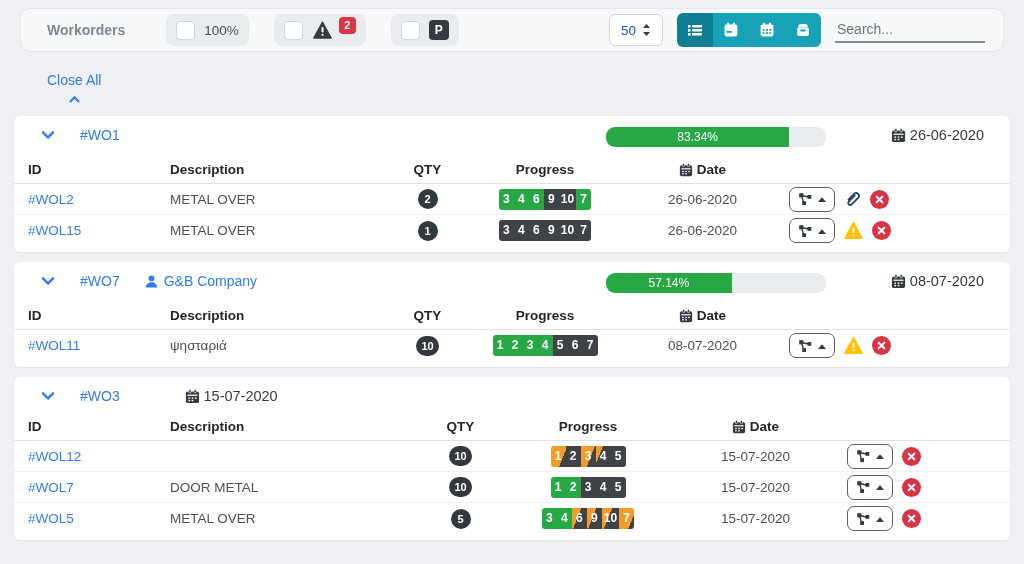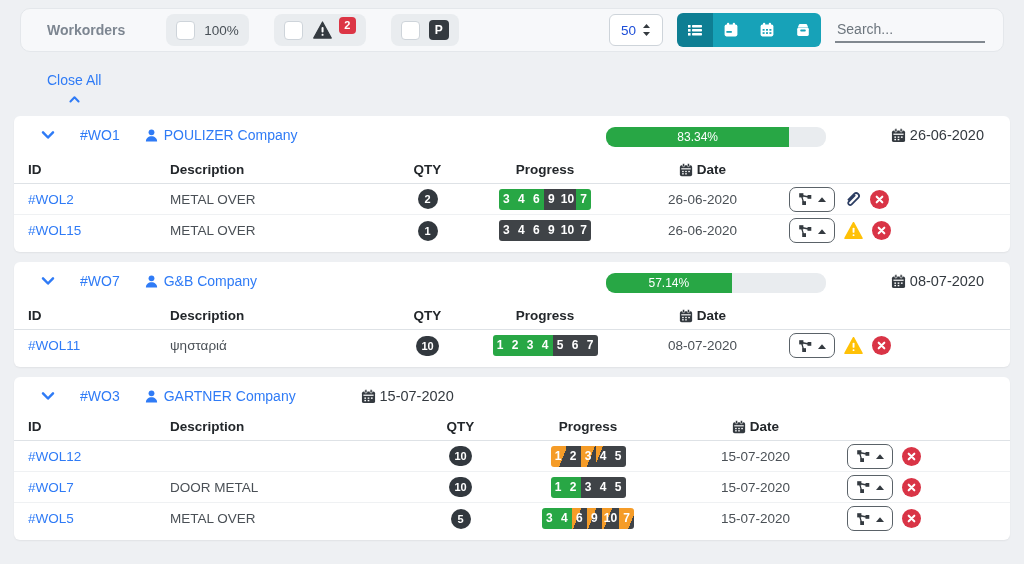--- a/index.html
+++ b/index.html
@@ -216,26 +216,20 @@
     </svg>
 </a>
 
 
 <div class="card">
   <div class="card-head">
     <svg width="16" height="16" viewBox="0 0 16 16">
         <use href="#svg-chev-down"></use>
       </svg>
     <a class="wo-link">#WO1</a>
-    <span class="company">
-      <svg width="15" height="15" viewBox="0 0 16 16">
-          <use href="#svg-person"></use>
-        </svg>
-      <span>POULIZER Company</span>
-    </span>
     <div class="pbar">
       <div class="pb-fill" style="width: 83.34%;">
           <span class="pb-label">83.34%</span>
         </div>
     </div>
     <span class="hdate">
       <svg width="15" height="15" viewBox="0 0 16 16">
           <use href="#svg-cal"></use>
         </svg>
       <span>26-06-2020</span>
@@ -414,26 +408,20 @@
   </div>
 </div>
 
 
 <div class="card wide">
   <div class="card-head">
     <svg width="16" height="16" viewBox="0 0 16 16">
         <use href="#svg-chev-down"></use>
       </svg>
     <a class="wo-link">#WO3</a>
-    <span class="company">
-      <svg width="15" height="15" viewBox="0 0 16 16">
-          <use href="#svg-person"></use>
-        </svg>
-      <span>GARTNER Company</span>
-    </span>
     <span class="hdate">
       <svg width="15" height="15" viewBox="0 0 16 16">
           <use href="#svg-cal"></use>
         </svg>
       <span>15-07-2020</span>
     </span>
   </div>
   <div class="thead">
     <div>ID</div>
     <div>Description</div>

